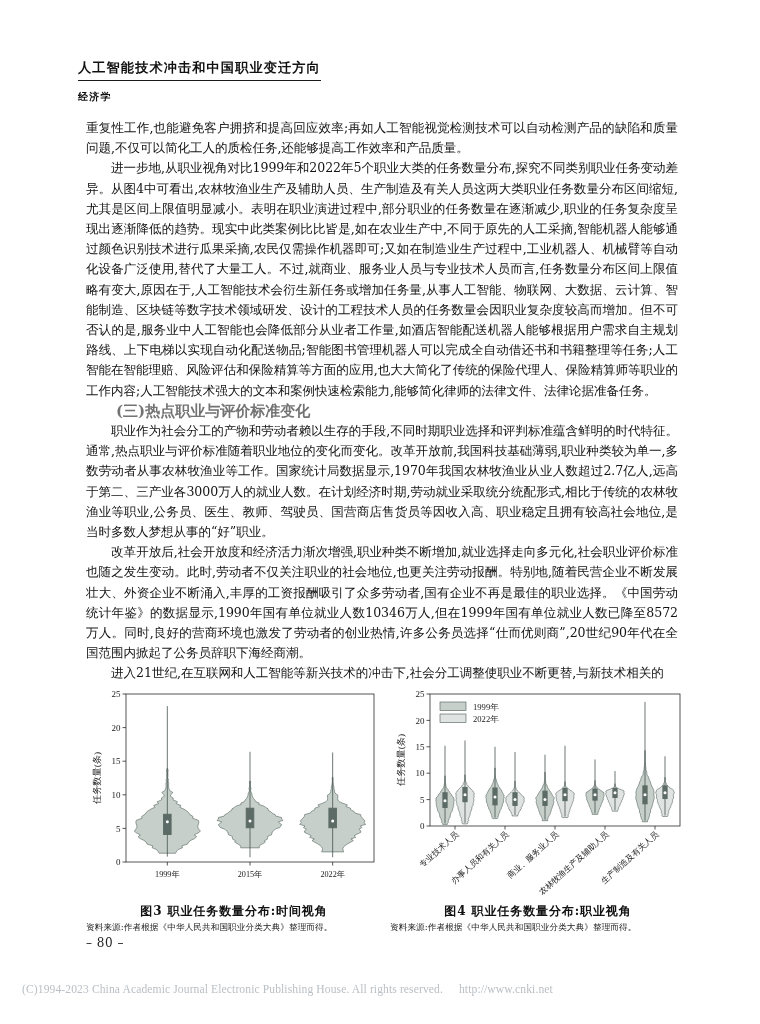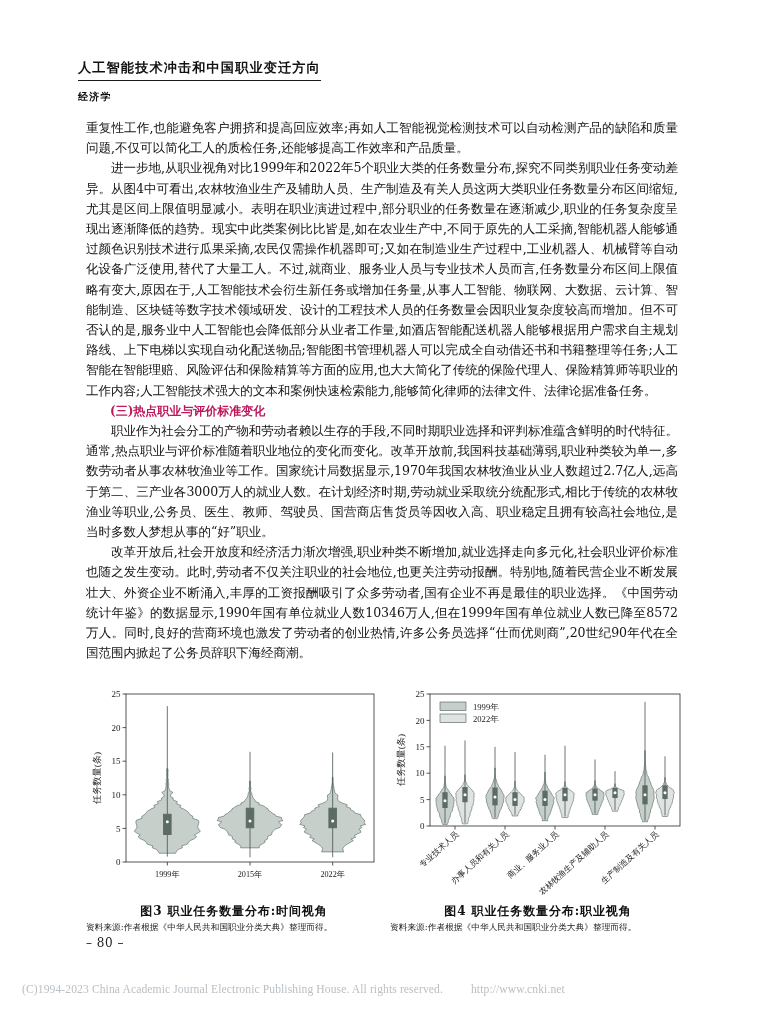--- a/index.html
+++ b/index.html
@@ -55,26 +55,26 @@
     line-height: 20.2px;
     text-align: justify;
     text-justify: inter-ideograph;
     letter-spacing: -0.05px;
     color: #131313;
     font-family: "DejaVu Serif", "Liberation Serif", serif;
   }
   p.indent { text-indent: 2em; }
   h3.subhead {
     margin: 0;
-    font-size: 12px;
+    font-size: 15px;
     line-height: 20.2px;
     font-weight: bold;
     text-indent: 2em;
     font-family: "DejaVu Serif", "Liberation Serif", serif;
-    color: #be185d;
+    color: #737373;
   }
   
   .figs {
     position: absolute;
     left: 86px; top: 686px;
     width: 600px; height: 250px;
   }
   .fig {
     position: absolute;
     top: 0;
@@ -111,21 +111,21 @@
   .footer-note {
     position: absolute;
     left: 22px; top: 983px;
     width: 716px;
     font-family: "Liberation Serif", "DejaVu Serif", serif;
     font-size: 11.6px;
     color: #b9bfc4;
     letter-spacing: 0.1px;
     white-space: nowrap;
   }
-  .footer-note .url { margin-left: 28px; }
+  .footer-note .url { margin-left: 16px; }
   
   svg text { font-family: "Liberation Serif", "DejaVu Serif", serif; fill: #1b1b1b; }
   .ax-tick { font-size: 9px; }
   .ax-title { font-size: 9.2px; }
   .cat-tick { font-size: 8.2px; }
   .legend-txt { font-size: 8.6px; }
 </style>
 </head>
 <body>
 
@@ -135,20 +135,21 @@
     <div class="header-title">人工智能技术冲击和中国职业变迁方向</div>
     <div class="header-sub">经济学</div>
   </div>
 
   <div class="body-col">
     <p class="para">重复性工作,也能避免客户拥挤和提高回应效率;再如人工智能视觉检测技术可以自动检测产品的缺陷和质量问题,不仅可以简化工人的质检任务,还能够提高工作效率和产品质量。</p>
     <p class="para indent">进一步地,从职业视角对比1999年和2022年5个职业大类的任务数量分布,探究不同类别职业任务变动差异。从图4中可看出,农林牧渔业生产及辅助人员、生产制造及有关人员这两大类职业任务数量分布区间缩短,尤其是区间上限值明显减小。表明在职业演进过程中,部分职业的任务数量在逐渐减少,职业的任务复杂度呈现出逐渐降低的趋势。现实中此类案例比比皆是,如在农业生产中,不同于原先的人工采摘,智能机器人能够通过颜色识别技术进行瓜果采摘,农民仅需操作机器即可;又如在制造业生产过程中,工业机器人、机械臂等自动化设备广泛使用,替代了大量工人。不过,就商业、服务业人员与专业技术人员而言,任务数量分布区间上限值略有变大,原因在于,人工智能技术会衍生新任务或增加任务量,从事人工智能、物联网、大数据、云计算、智能制造、区块链等数字技术领域研发、设计的工程技术人员的任务数量会因职业复杂度较高而增加。但不可否认的是,服务业中人工智能也会降低部分从业者工作量,如酒店智能配送机器人能够根据用户需求自主规划路线、上下电梯以实现自动化配送物品;智能图书管理机器人可以完成全自动借还书和书籍整理等任务;人工智能在智能理赔、风险评估和保险精算等方面的应用,也大大简化了传统的保险代理人、保险精算师等职业的工作内容;人工智能技术强大的文本和案例快速检索能力,能够简化律师的法律文件、法律论据准备任务。</p>
     <h3 class="subhead">(三)热点职业与评价标准变化</h3>
     <p class="para indent">职业作为社会分工的产物和劳动者赖以生存的手段,不同时期职业选择和评判标准蕴含鲜明的时代特征。通常,热点职业与评价标准随着职业地位的变化而变化。改革开放前,我国科技基础薄弱,职业种类较为单一,多数劳动者从事农林牧渔业等工作。国家统计局数据显示,1970年我国农林牧渔业从业人数超过2.7亿人,远高于第二、三产业各3000万人的就业人数。在计划经济时期,劳动就业采取统分统配形式,相比于传统的农林牧渔业等职业,公务员、医生、教师、驾驶员、国营商店售货员等因收入高、职业稳定且拥有较高社会地位,是当时多数人梦想从事的“好”职业。</p>
     <p class="para indent">改革开放后,社会开放度和经济活力渐次增强,职业种类不断增加,就业选择走向多元化,社会职业评价标准也随之发生变动。此时,劳动者不仅关注职业的社会地位,也更关注劳动报酬。特别地,随着民营企业不断发展壮大、外资企业不断涌入,丰厚的工资报酬吸引了众多劳动者,国有企业不再是最佳的职业选择。《中国劳动统计年鉴》的数据显示,1990年国有单位就业人数10346万人,但在1999年国有单位就业人数已降至8572万人。同时,良好的营商环境也激发了劳动者的创业热情,许多公务员选择“仕而优则商”,20世纪90年代在全国范围内掀起了公务员辞职下海经商潮。</p>
+    <p class="para indent">进入21世纪,在互联网和人工智能等新兴技术的冲击下,社会分工调整使职业不断更替,与新技术相关的</p>
   </div>
 
   <div class="figs">
 
     <div class="fig fig-left">
       <svg id="svg-fig3" width="296" height="210" viewBox="0 0 296 210">
           <rect x="40" y="8" width="248" height="168" fill="none" stroke="#2b2b2b" stroke-width="0.8"></rect>
           <line x1="36.5" x2="40" y1="176" y2="176" stroke="#2b2b2b" stroke-width="0.8"></line>
           <text x="34.5" y="179.1" text-anchor="end" class="ax-tick">0</text>
           <line x1="36.5" x2="40" y1="142.4" y2="142.4" stroke="#2b2b2b" stroke-width="0.8"></line>

